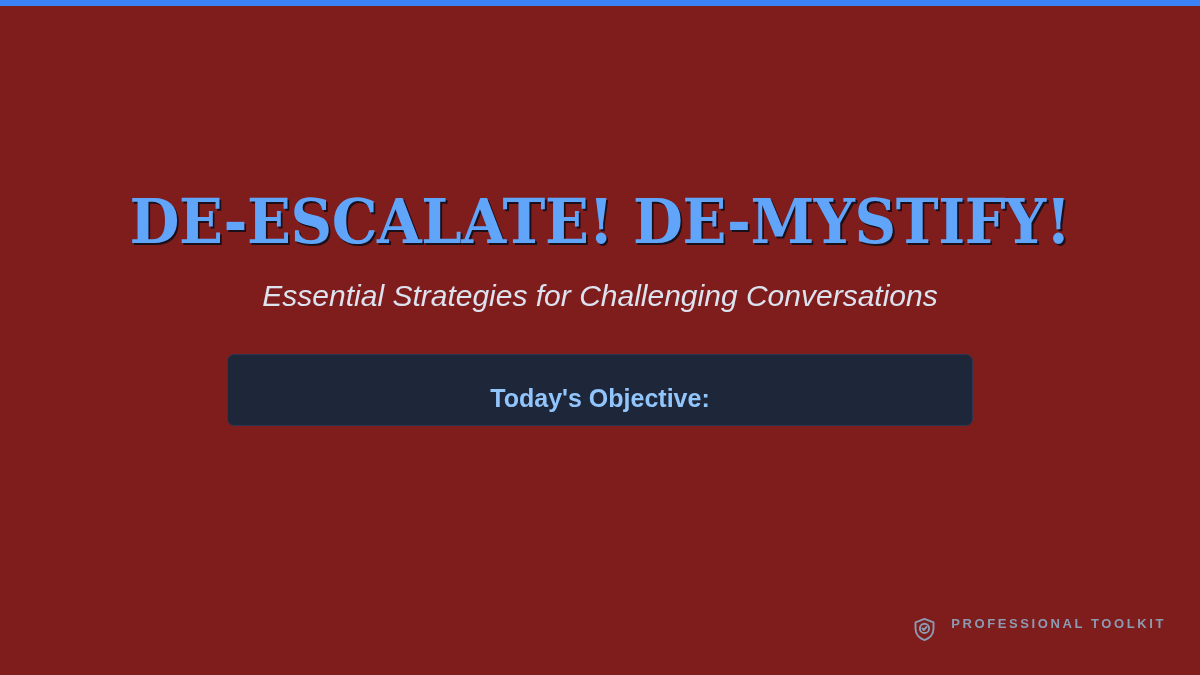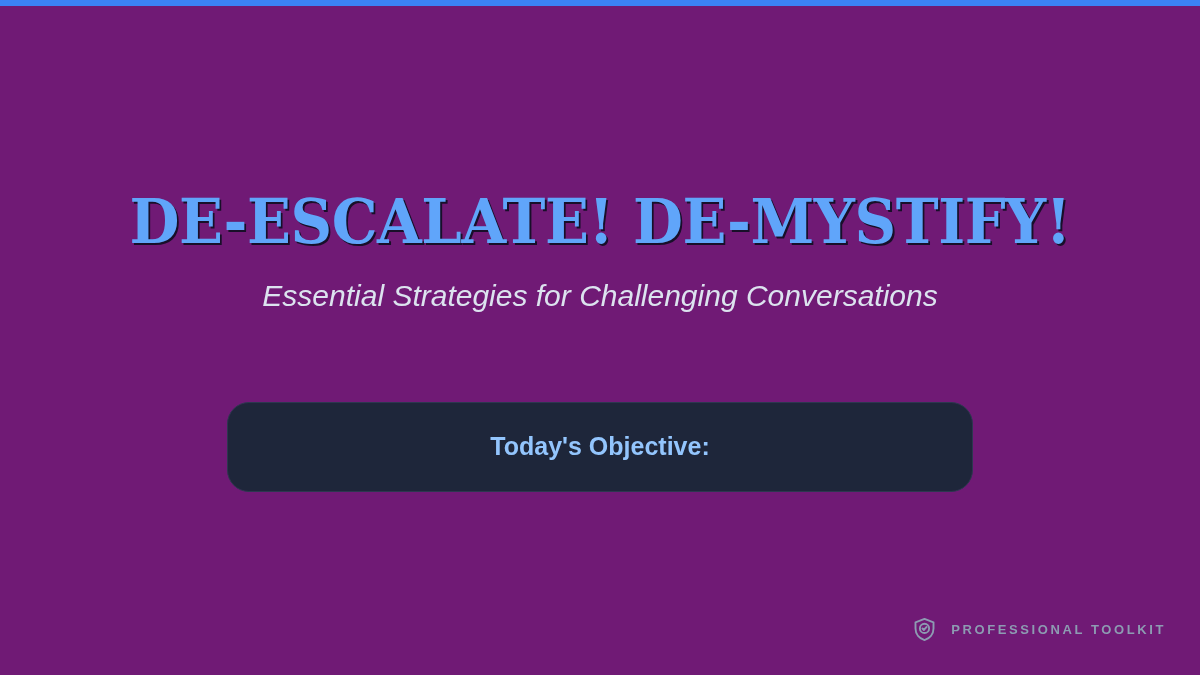--- a/index.html
+++ b/index.html
@@ -11,21 +11,21 @@
     height: 675px;
     background: #101827;
     font-family: "Liberation Sans", sans-serif;
     overflow: hidden;
   }
 
   .slide {
     position: relative;
     width: 1200px;
     height: 675px;
-    background: #701a75;
+    background: #7f1d1d;
     box-sizing: border-box;
     overflow: hidden;
   }
 
   .accent-bar {
     position: absolute;
     top: 0;
     left: 0;
     width: 1200px;
     height: 6px;
@@ -52,40 +52,40 @@
     line-height: 1.0;
     letter-spacing: -0.5px;
     color: #60a5fa;
     text-align: center;
     white-space: nowrap;
     text-shadow: 2px 2px 0 rgba(8, 14, 28, 0.85);
     transform: scaleX(0.93);
   }
 
   .subtitle {
-    margin: 16px;
+    margin: 0;
     margin-top: 26px;
     font-family: "Liberation Sans", sans-serif;
     font-style: italic;
     font-weight: normal;
     font-size: 30px;
     line-height: 1.15;
     color: #dce3ef;
     text-align: center;
     white-space: nowrap;
   }
 
   .objective-card {
-    margin-top: 72px;
+    margin-top: 40px;
     width: 746px;
     box-sizing: border-box;
     background: #1e263a;
     border: 1px solid #2c374f;
-    border-radius: 22px;
-    padding: 28px 34px 30px 34px;
+    border-radius: 7px;
+    padding: 28px 34px 12px 34px;
     text-align: center;
   }
 
   .objective-heading {
     margin: 0;
     font-family: "Liberation Sans", sans-serif;
     font-weight: bold;
     font-size: 25px;
     line-height: 1.2;
     color: #93c5fd;
@@ -100,21 +100,21 @@
     line-height: 1.45;
     color: #e4e9f2;
     text-align: center;
   }
 
   .footer-badge {
     position: absolute;
     right: 34px;
     bottom: 32px;
     display: flex;
-    align-items: center;
+    align-items: flex-start;
     gap: 13px;
   }
 
   .shield-icon {
     display: block;
     width: 27px;
     height: 27px;
     color: #8d9bb2;
   }
 

